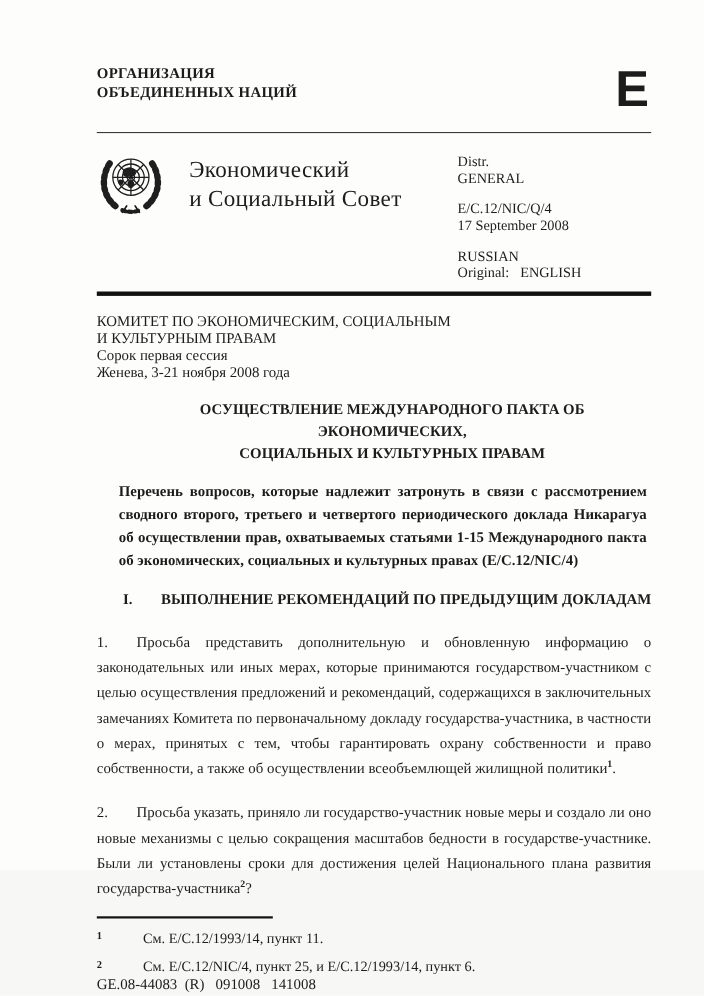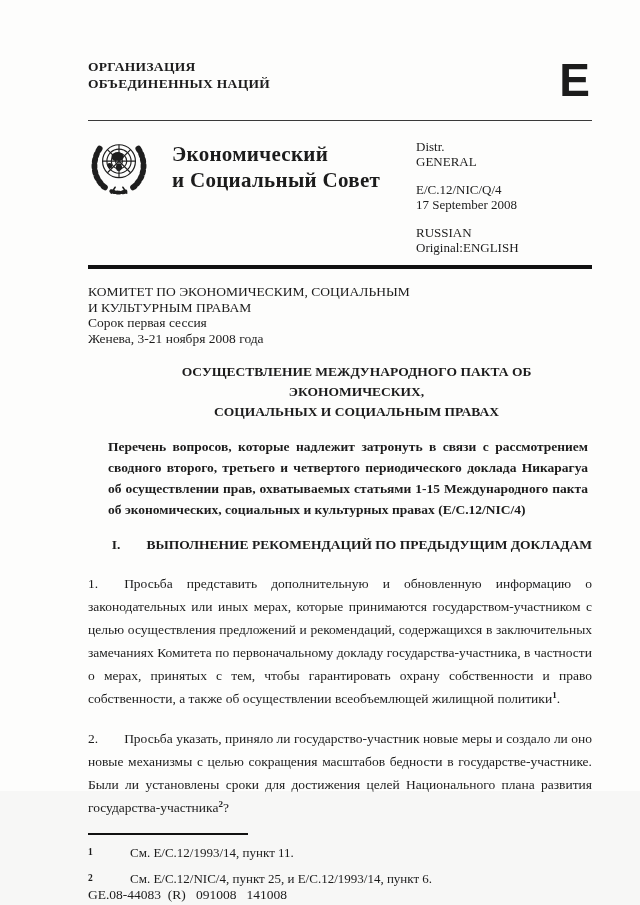--- a/index.html
+++ b/index.html
@@ -22,24 +22,24 @@
   .org-name{font-weight:bold;font-size:13.5px;line-height:17px;letter-spacing:.3px;}
   .doc-letter{
     font-family:"Liberation Sans","DejaVu Sans",sans-serif;
     font-weight:bold;font-size:46px;line-height:40px;margin-top:2px;margin-right:2px;
   }
   .rule-thin{border:0;border-top:1.5px solid #3a3a3a;margin:20px 0 0 0;}
   
   .masthead{display:flex;margin-top:14px;}
   .emblem-wrap{width:62px;flex:0 0 62px;margin-top:2px;}
   .council{flex:1;margin-left:22px;margin-top:6px;
-    font-weight:bold;font-size:21px;line-height:26px;letter-spacing:.3px;}
+    font-weight:normal;font-size:21px;line-height:26px;letter-spacing:.3px;}
   .distr{flex:0 0 176px;font-size:13px;line-height:15px;margin-top:4px;}
   .distr .gap{height:13px;}
-  .orig-line .lbl{margin-right:0;}
+  .orig-line .lbl{margin-right:10px;}
   .rule-thick{border:0;border-top:4px solid #111;margin:10px 0 0 0;}
   
   .committee{margin-top:15px;font-size:13.5px;line-height:15.5px;}
   
   .doc-title{margin-top:16px;text-align:center;font-weight:bold;font-size:13.5px;line-height:20px;margin-left:33px;}
   .subtitle{margin-top:14px;padding-left:20px;padding-right:4px;
     font-weight:bold;font-size:13.5px;line-height:21px;text-align:justify;}
   .section-heading{margin-top:15px;padding-left:20px;font-weight:bold;font-size:13.5px;line-height:20px;text-align:right;}
   .section-heading .num{margin-right:26px;}
   
@@ -122,21 +122,21 @@
 
   <div class="committee">
     <div>КОМИТЕТ ПО ЭКОНОМИЧЕСКИМ, СОЦИАЛЬНЫМ</div>
     <div>И КУЛЬТУРНЫМ ПРАВАМ</div>
     <div>Сорок первая сессия</div>
     <div>Женева, 3-21 ноября 2008 года</div>
   </div>
 
   <div class="doc-title">
     <div>ОСУЩЕСТВЛЕНИЕ МЕЖДУНАРОДНОГО ПАКТА ОБ  ЭКОНОМИЧЕСКИХ,</div>
-    <div>СОЦИАЛЬНЫХ И СОЦИАЛЬНЫМ ПРАВАХ</div>
+    <div>СОЦИАЛЬНЫХ И КУЛЬТУРНЫХ ПРАВАМ</div>
   </div>
 
   <div class="subtitle">Перечень вопросов, которые надлежит затронуть в связи с рассмотрением сводного второго, третьего и четвертого периодического доклада Никарагуа об осуществлении прав, охватываемых статьями 1-15 Международного пакта об экономических, социальных и культурных правах (E/C.12/NIC/4)</div>
 
   <div class="section-heading">
     <span class="num">I.</span><span>ВЫПОЛНЕНИЕ РЕКОМЕНДАЦИЙ ПО ПРЕДЫДУЩИМ ДОКЛАДАМ</span>
   </div>
 
   <div class="para">
     <span class="pnum">1.</span><span>Просьба представить дополнительную и обновленную информацию о законодательных или иных мерах, которые принимаются государством-участником с целью осуществления предложений и рекомендаций, содержащихся в заключительных замечаниях Комитета по первоначальному докладу государства-участника, в частности о мерах, принятых с тем, чтобы гарантировать охрану собственности и право собственности, а также об осуществлении всеобъемлющей жилищной политики</span><sup class="fn-ref">1</sup><span>.</span>

